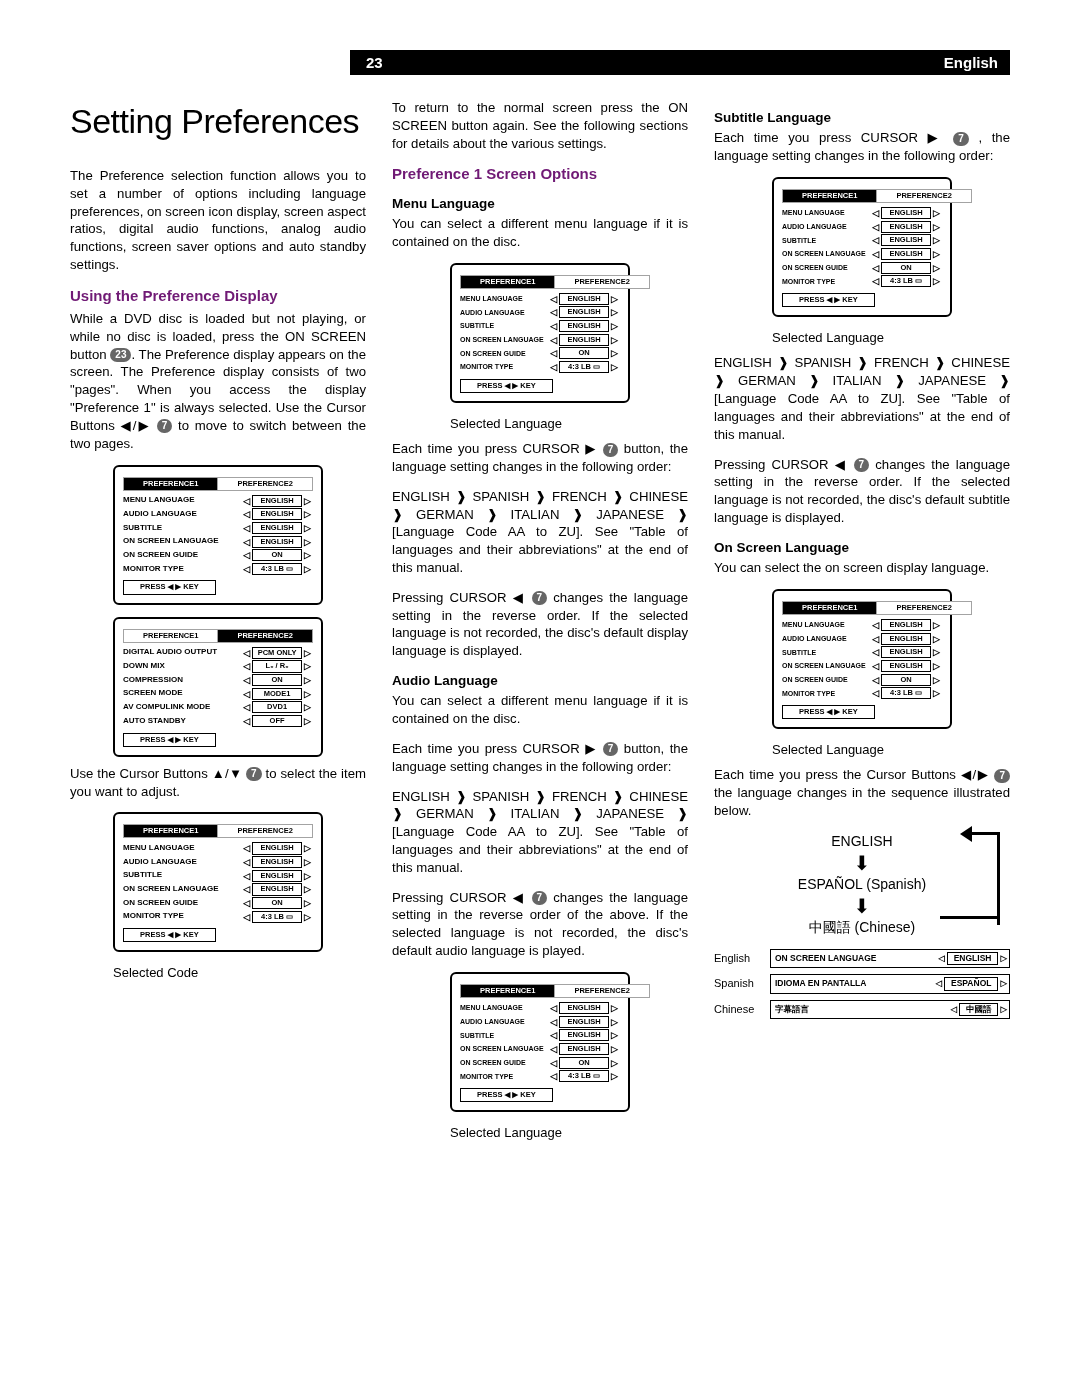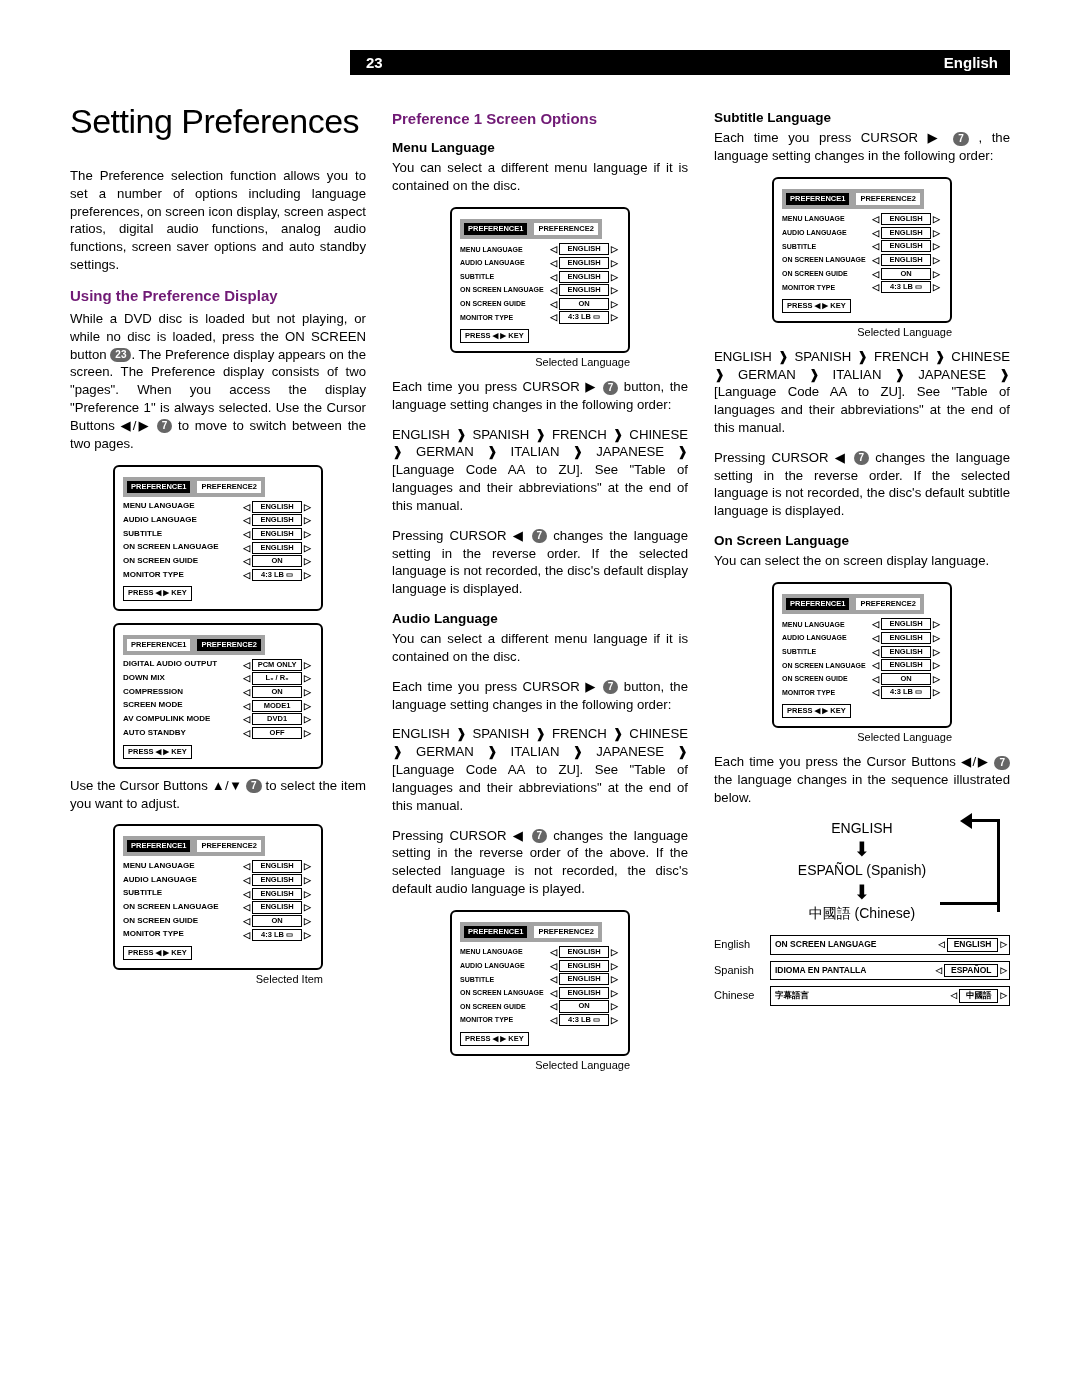--- a/index.html
+++ b/index.html
@@ -83,22 +83,22 @@
     font-size: 8px;
     font-weight: bold;
     position: relative;
   }
   .osd-tabs {
     display: flex;
     margin-bottom: 4px;
     font-size: 7.5px;
   }
   .osd-tab {
-    border: 4px solid #a3a3a3;
-    padding: 1px 4px;
+    border: 1px solid #a3a3a3;
+    padding: 1px 19px;
     margin-right: -1px;
     background: #fff;
   }
   .osd-tab.sel { background: #000; color: #fff; }
   .osd-row {
     display: flex;
     align-items: center;
     margin-bottom: 1.5px;
   }
   .osd-label { flex: 1; white-space: nowrap; overflow: hidden; text-overflow: ellipsis;}
@@ -109,29 +109,28 @@
   .osd-val {
     border: 1px solid #000;
     min-width: 42px;
     text-align: center;
     padding: 0 3px;
     font-size: 7.5px;
     white-space: nowrap;
   }
   .osd-press {
     border: 1px solid #000;
-    padding: 1px 4px;
+    padding: 1px 16px;
     margin-top: 4px;
     display: inline-block;
     font-size: 7.5px;
   }
   .osd-caption {
-    font-size: 11px;
-    text-align: right;
-    margin-top: 2px;
+    font-size: 13px;
+    margin-top: 12px;
   }
 
   .flow-diagram {
     text-align: center;
     font-size: 14px;
     margin: 12px 0;
     position: relative;
   }
   .flow-diagram .step { margin: 4px 0; }
   .flow-diagram .darr { font-size: 20px; line-height: 0.8; }
@@ -337,26 +336,27 @@
               <span class="arrow-r">▷</span>
             </div>
           <div class="osd-row">
               <span class="osd-label">MONITOR TYPE</span>
               <span class="arrow-l">◁</span>
               <span class="osd-val">4:3 LB ▭</span>
               <span class="arrow-r">▷</span>
             </div>
           <div class="osd-press">PRESS ◀ ▶ KEY</div>
         </div>
-        <div class="osd-caption">Selected Item</div>
+        <div class="osd-caption">Selected Code</div>
       </div>
 
     </div>
 
     <div class="col">
+      <p>To return to the normal screen press the ON SCREEN button again. See the following sections for details about the various settings.</p>
       <div class="section-head">Preference 1 Screen Options</div>
 
       <div class="sub-head">Menu Language</div>
       <p>You can select a different menu language if it is contained on the disc.</p>
 
       <div class="osd-wrap" style="width:180px;">
         <div class="osd" style="font-size:7px;">
           <div class="osd-tabs">
               <span class="osd-tab sel">PREFERENCE1</span>
               <span class="osd-tab">PREFERENCE2</span>

